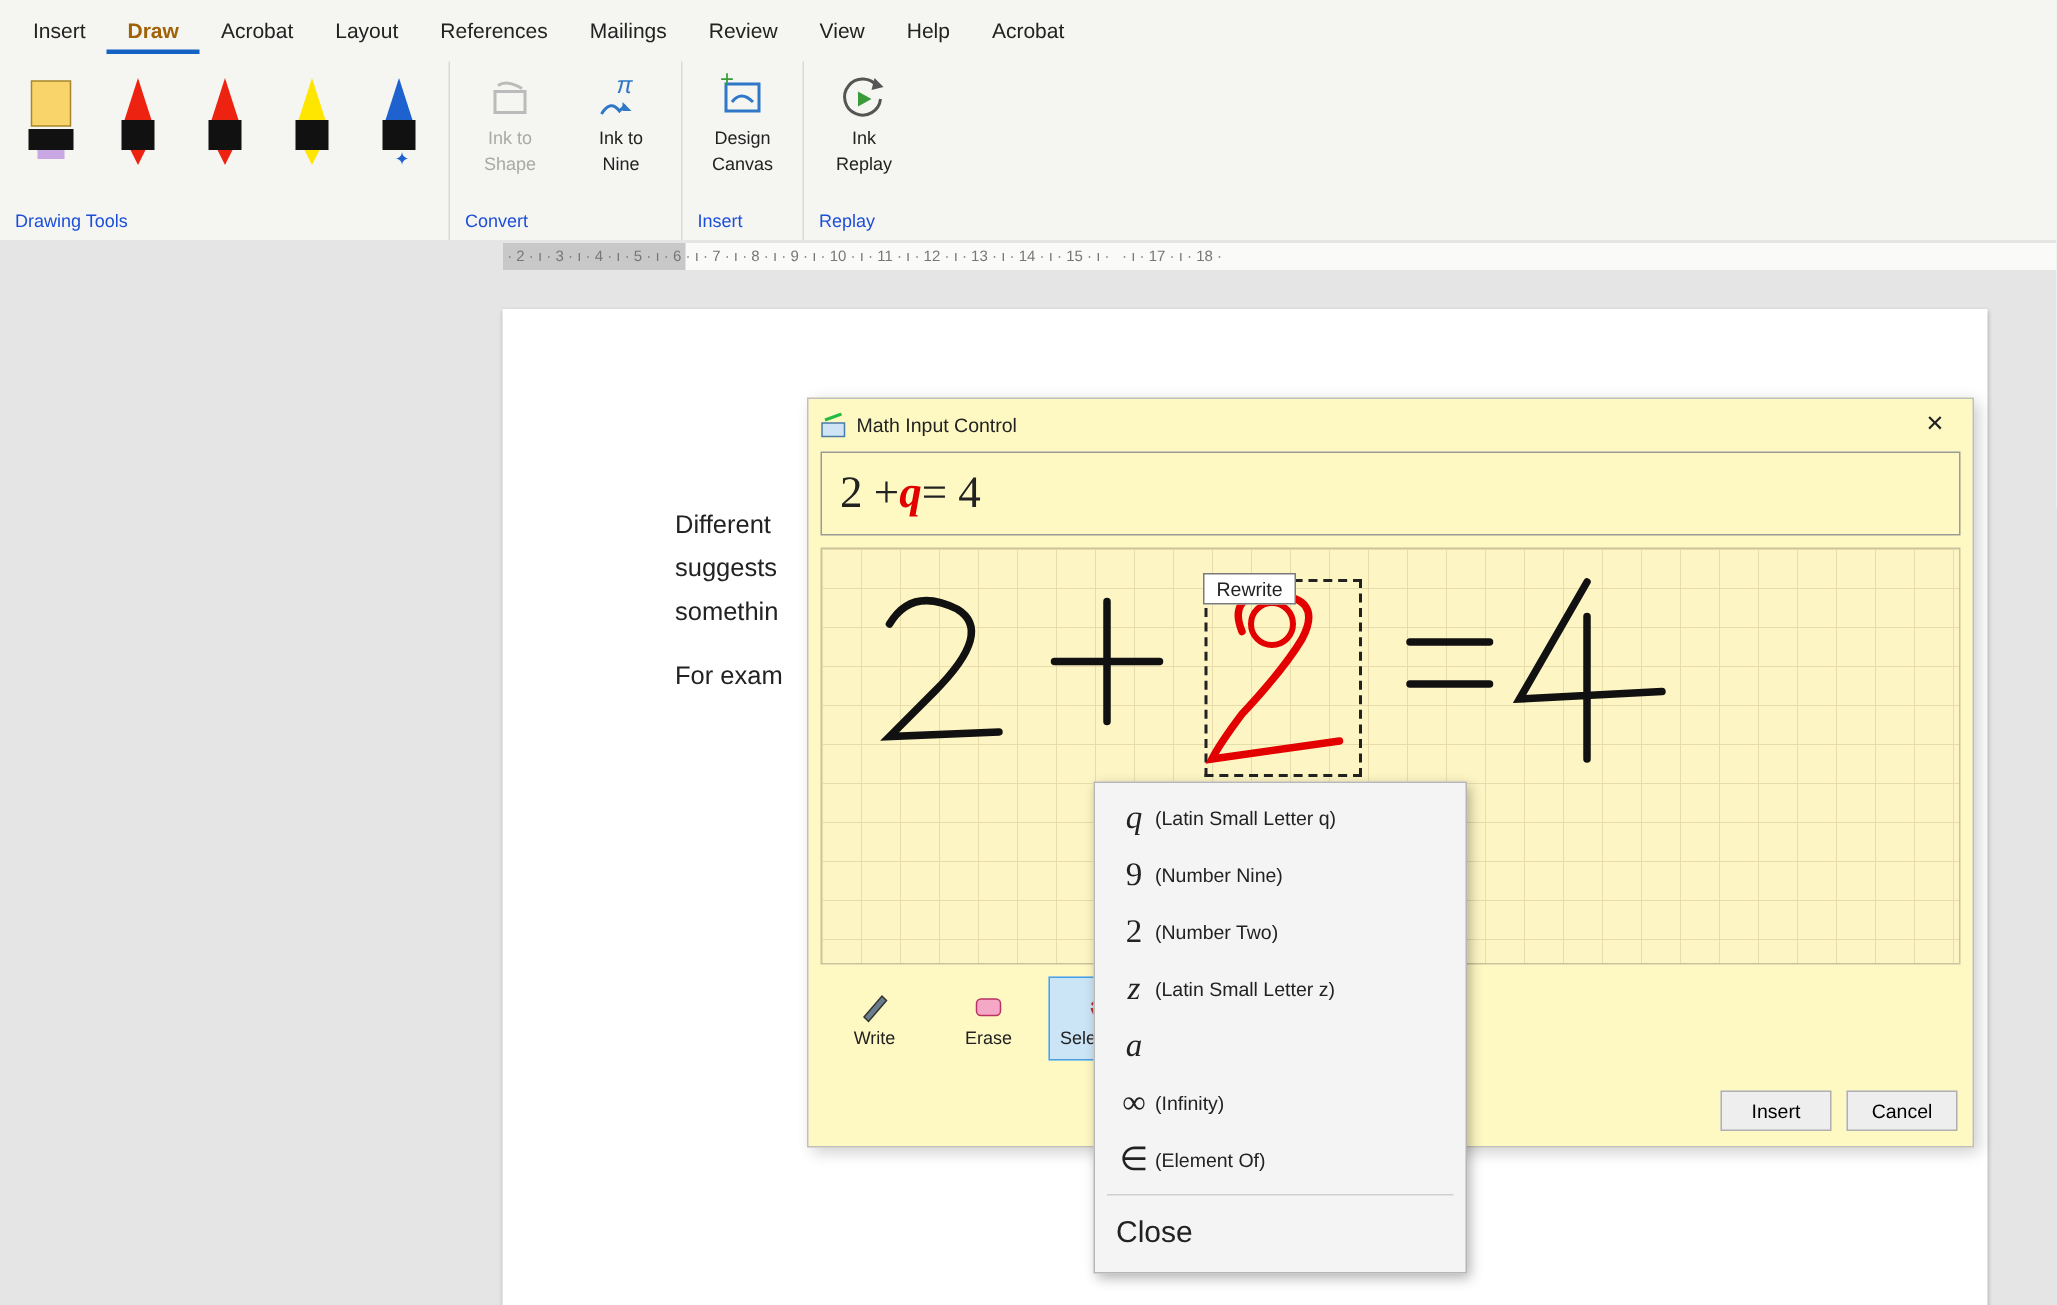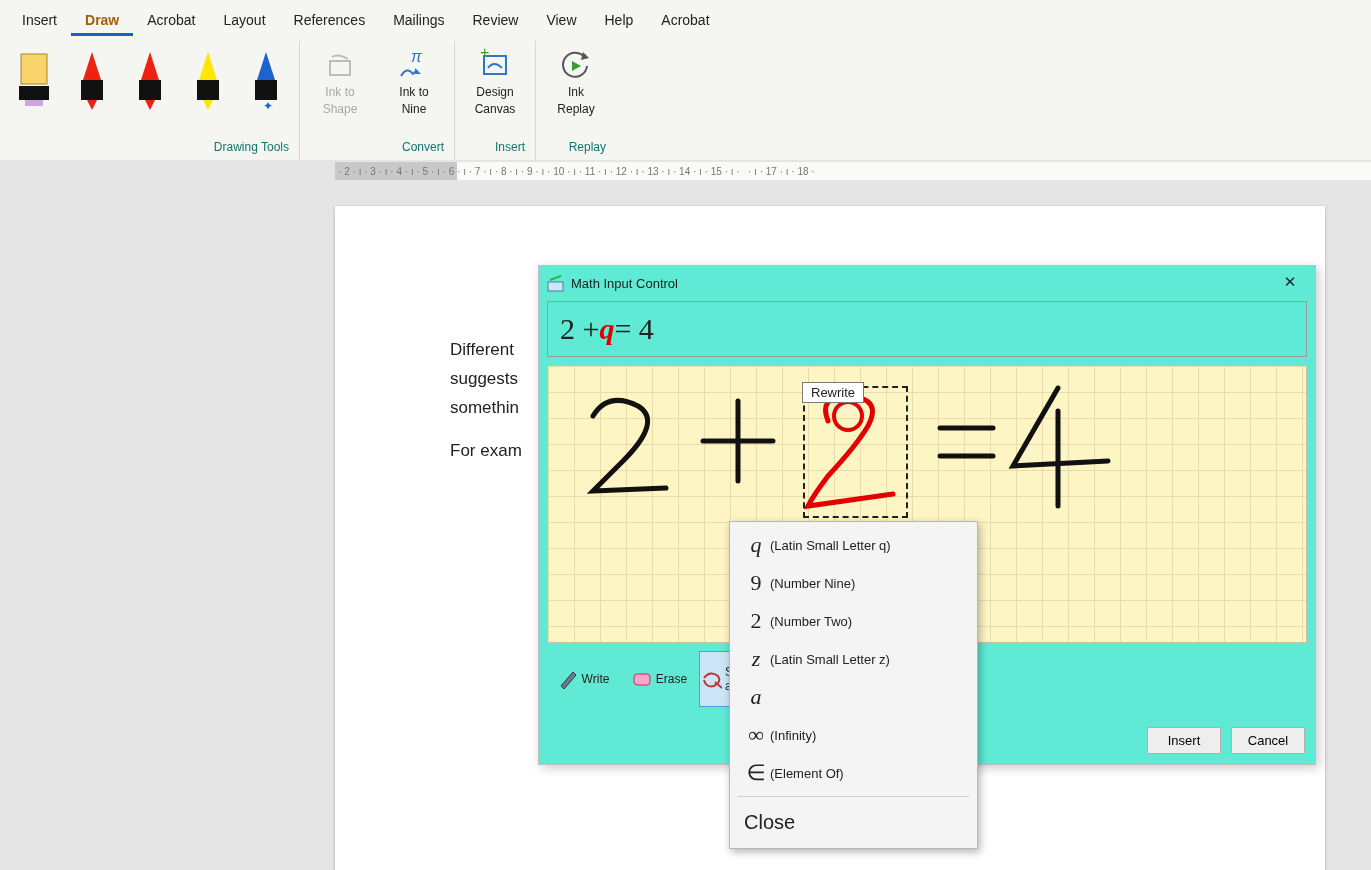--- a/index.html
+++ b/index.html
@@ -6,57 +6,57 @@
   body { font-family: "Segoe UI", Tahoma, sans-serif; font-size: 14px; background: #e5e5e5; width: 1371px; height: 870px; overflow: hidden; position: relative; color: #222; }
   
   
   .menubar { background: #f5f5f2; height: 36px; display: flex; align-items: flex-end; padding: 0 8px; gap: 0; border-bottom: none; }
   .menutab { padding: 8px 14px; font-size: 14px; cursor: pointer; }
   .menutab.active { color: #a16207; font-weight: 600; border-bottom: 3px solid #1462c4; padding-bottom: 5px; }
   
   .ribbon { background: #f5f5f2; height: 124px; display: flex; align-items: stretch; padding: 5px 0 0 0; }
   .rgroup { display: flex; flex-direction: column; justify-content: space-between; border-right: 1px solid #d9d9d4; padding: 3px 10px 3px 10px; }
   .rgroup .items { display: flex; align-items: flex-start; gap: 14px; justify-content: center; height: 85px; padding-top: 4px;}
-  .rgroup .label { text-align: right; font-size: 12px; color: #0f766e; padding-bottom: 3px; }
+  .rgroup .label { text-align: left; font-size: 12px; color: #1d4ed8; padding-bottom: 3px; }
   
   .pen-icon { width: 44px; height: 64px; position: relative; display: flex; flex-direction: column; align-items: center; justify-content: flex-end; cursor: pointer; }
   
   
   .vbtn { display: flex; flex-direction: column; align-items: center; gap: 3px; width: 60px; text-align: center; font-size: 12px; cursor: pointer; }
   .vbtn .big-icon { width: 34px; height: 34px; display: flex; align-items: center; justify-content: center; }
   .vbtn.disabled { color: #a9a9a6; }
   
   
   .ruler-row { background: #e5e5e5; height: 24px; position: relative; }
   .ruler { position: absolute; left: 335px; right: 0; top: 2px; height: 18px; background: #fafaf8; font-size: 10px; color: #777; overflow: hidden; white-space: nowrap; display: flex; align-items: center; padding-left: 0; }
   .ruler::before{ content:""; position:absolute; left:0; top:0; width:122px; height:100%; background:#c8c8c8;}
   .ruler-ticks{ position:relative; margin-left: -98px; letter-spacing: 0; font-family: inherit; }
   
   
   .doc-area { position: absolute; left: 0; right: 0; top: 184px; bottom: 0; background: #e5e5e5; }
   .page { position: absolute; left: 335px; top: 22px; width: 990px; height: 1260px; background: #fff; box-shadow: 0 1px 3px rgba(0,0,0,0.25); padding: 130px 115px; font-size: 17px; line-height: 1.7; color: #222; }
   
   
-  .dialog { position: absolute; left: 538px; top: 265px; width: 778px; height: 500px; background: #5eead4; border: 1px solid #bfbfbf; box-shadow: 3px 3px 10px rgba(0,0,0,0.2); display: flex; flex-direction: column; }
+  .dialog { position: absolute; left: 538px; top: 265px; width: 778px; height: 500px; background: #fef9c3; border: 1px solid #bfbfbf; box-shadow: 3px 3px 10px rgba(0,0,0,0.2); display: flex; flex-direction: column; }
   .dlg-title { height: 35px; display: flex; align-items: center; padding: 0 8px; font-size: 13px; position: relative; }
   .dlg-title .title-icon { width: 18px; height: 18px; margin-right: 6px; }
   .dlg-close { position: absolute; right: 4px; top: 0; width: 42px; height: 32px; display: flex; align-items: center; justify-content: center; cursor: pointer; font-size: 15px; }
   
   .recog-box { margin: 0 8px; height: 56px; border: 1px solid #9a9a97; display: flex; align-items: center; padding: 0 12px; font-size: 30px; font-family: "Cambria Math", "Times New Roman", serif; }
   .recog-box .red { color: #e20000; font-style: italic; font-weight: bold; }
   
   .write-area { margin: 8px 8px 0 8px; height: 278px; border: 1px solid #c9c49d; background: #fef5c4; position: relative;
     background-image: linear-gradient(#e8ddaa 1px, transparent 1px), linear-gradient(90deg, #e8ddaa 1px, transparent 1px);
     background-size: 26px 26px;
   }
   .rewrite-tip{ position:absolute; left:254px; top:16px; background:#fff; border:1px solid #7a7a7a; padding:2px 8px; font-size:13px; z-index:5;}
   .sel-rect { position:absolute; left:255px; top:20px; width:105px; height:132px; border:2px dashed #222; }
   
   .tool-row { margin: 8px 8px 0 8px; display: flex; gap: 4px; }
-  .toolbtn { width: 72px; height: 56px; border: 1px solid transparent; display: flex; flex-direction: row; align-items: center; justify-content: center; font-size: 12px; gap: 3px; cursor: pointer; }
+  .toolbtn { width: 72px; height: 56px; border: 1px solid transparent; display: flex; flex-direction: column; align-items: center; justify-content: center; font-size: 12px; gap: 3px; cursor: pointer; }
   .toolbtn.selected { background: #cce5f6; border: 1px solid #49a0e3; }
   .toolbtn .ticon{ width:22px; height:22px; display:flex; align-items:center; justify-content:center;}
   
   .dlg-footer { position: absolute; right: 10px; bottom: 10px; display: flex; gap: 10px; }
   .dlg-footer button { width: 74px; height: 27px; background: #eeeeee; border: 1px solid #b0b0b0; font-size: 13px; cursor: pointer; }
   
   
   .ctx-menu { position: absolute; left: 729px; top: 521px; width: 249px; background: #f4f4f4; border: 1px solid #b7b7b7; box-shadow: 2px 3px 8px rgba(0,0,0,0.3); font-size: 14px; padding: 4px 0; }
   .ctx-item { display: flex; align-items: center; height: 38px; padding: 0 10px 0 12px; cursor: pointer; }
   .ctx-sym { width: 28px; font-family: "Cambria Math","Times New Roman", serif; font-size: 22px; text-align: center; font-style: italic; }

